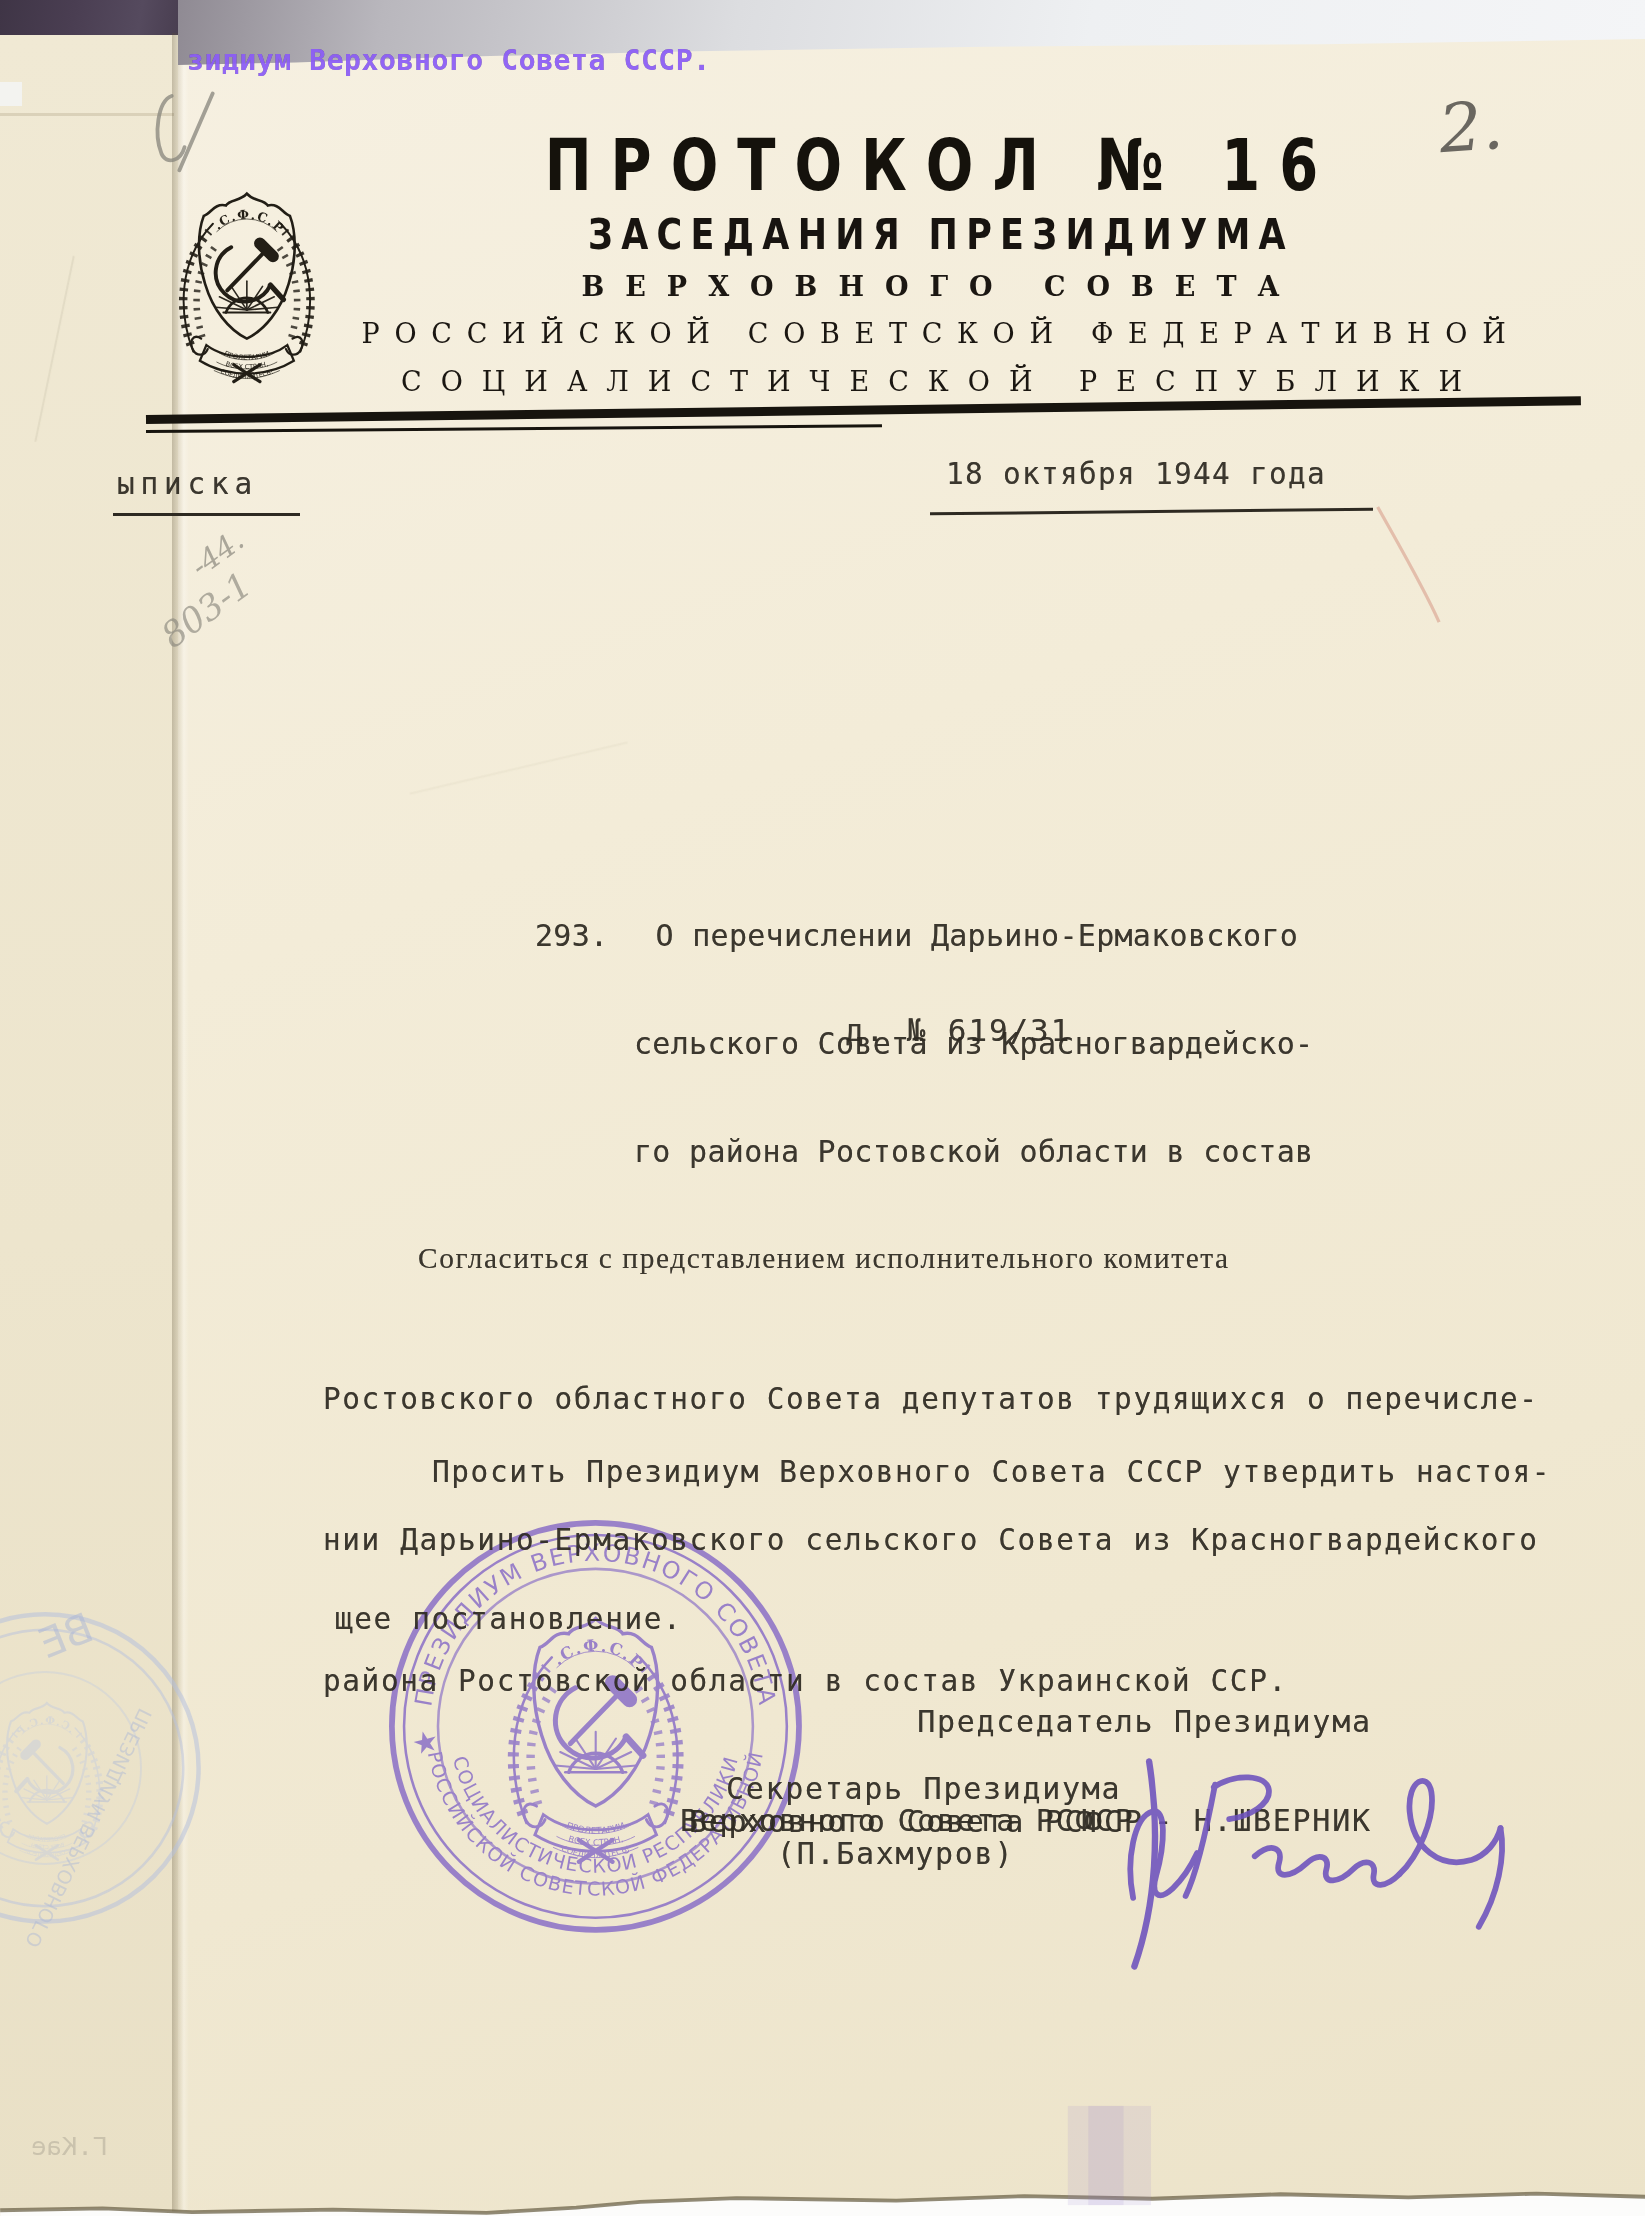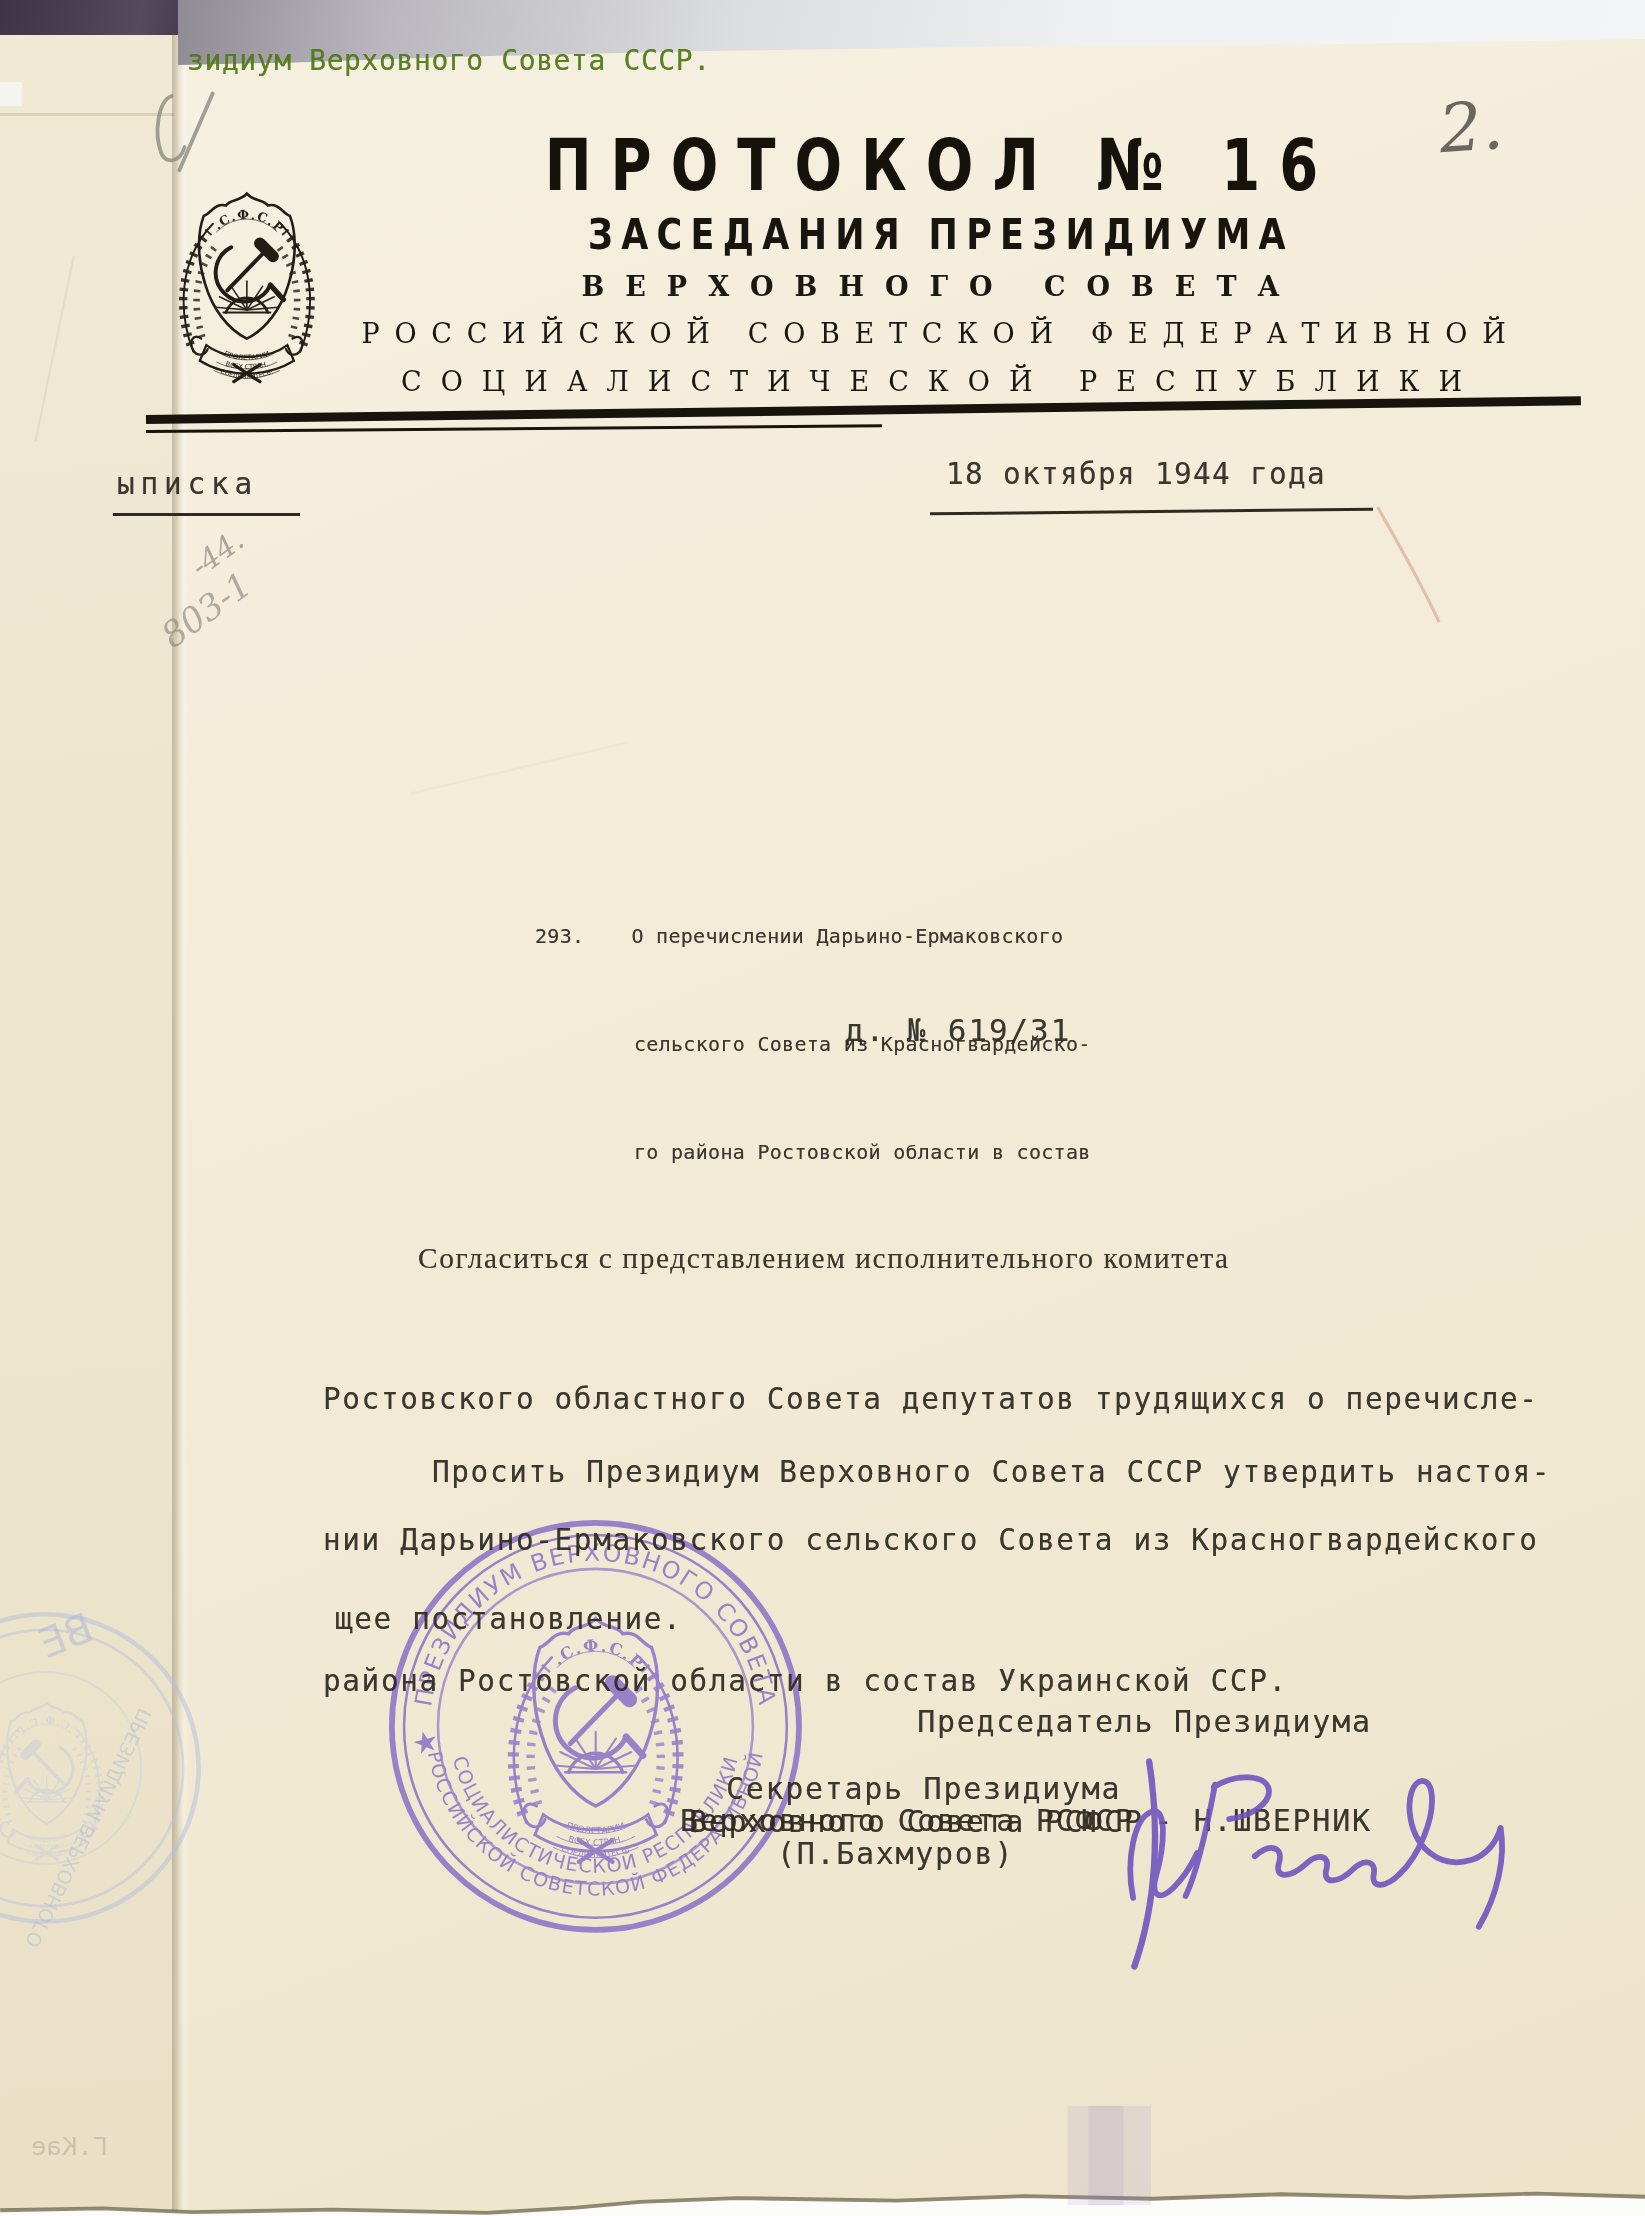--- a/index.html
+++ b/index.html
@@ -17,40 +17,40 @@
     background:linear-gradient(160deg,#f6f0e1 0%,#f3ecd8 35%,#f0e8d1 70%,#ece3c9 100%);}
   #fold-shadow{left:172px;top:33px;width:16.6px;height:2183px;
     background:linear-gradient(90deg,rgba(92,80,54,.30),rgba(92,80,54,.08) 45%,rgba(255,255,255,.28) 70%,rgba(0,0,0,0) 100%);}
   #top-sheet{left:178px;top:0;width:1468px;height:65px;
     background:linear-gradient(100deg,#8f8a93 0%,#b9b7bd 14%,#dcdde0 38%,#eef0f2 62%,#f4f5f7 100%);
     clip-path:polygon(0 0,100% 0,100% 60%,78% 68%,55% 72%,35% 79%,18% 88%,8% 96%,0 100%);}
   
   .mono{font-family:"DejaVu Sans Mono",monospace;color:#2e2a22;opacity:.93;
         text-shadow:0 0 0.6px rgba(46,42,34,.55);white-space:pre;}
   .serifline{font-family:"DejaVu Serif",serif;color:#1b1712;white-space:pre;}
-  #top-note{left:187px;top:44px;font-size:28px;letter-spacing:0.6px;color:#4d7c0f;}
+  #top-note{left:187px;top:44px;font-size:28px;letter-spacing:0.6px;color:#8b5cf6;font-weight:bold;}
   #page-number{left:1439px;top:88px;font-family:"DejaVu Serif",serif;font-style:italic;
     font-size:67px;color:#53504b;opacity:.85;transform:rotate(-4deg);}
   .center-block{left:256px;width:1370px;text-align:center;}
   #title{top:123px;font-size:56px;font-weight:bold;letter-spacing:19px;color:#15120c;
     transform:scaleY(1.28);transform-origin:top center;white-space:pre;}
   #subtitle{top:211px;font-size:35px;font-weight:bold;letter-spacing:8.3px;color:#181410;
     transform:scaleY(1.2);transform-origin:top center;white-space:pre;}
   #org1{top:271px;font-size:27px;letter-spacing:21px;font-weight:bold;}
   #org2{top:318px;font-size:27px;letter-spacing:14.7px;}
   #org3{top:366px;font-size:27px;letter-spacing:19px;}
   .rulebar{background:#17140e;transform-origin:left center;}
   #vypiska{left:117px;top:467px;font-size:29.4px;letter-spacing:5.8px;}
   #vypiska-underline{left:113px;top:513px;width:187px;height:3.2px;background:#2e2a22;}
   #date-line{left:946px;top:457px;font-size:29.4px;letter-spacing:1.3px;}
   #date-underline{left:930px;top:510px;width:443px;height:3.2px;background:#2e2a22;transform:rotate(-.6deg);}
   .pencil{font-family:"DejaVu Serif",serif;font-style:italic;color:#8b887e;}
   #margin-note1{left:189px;top:536px;font-size:29.4px;transform:rotate(-36deg);opacity:.7;}
   #margin-note2{left:156px;top:590px;font-size:35px;transform:rotate(-36deg);opacity:.65;}
-  #item-block{left:535px;top:846px;font-size:20px;letter-spacing:0.3px;line-height:36px;}
+  #item-block{left:535px;top:846px;font-size:30px;letter-spacing:0.3px;line-height:36px;}
   #item-first{display:flex;}
   #item-first .gap{display:inline-block;width:47px;}
   .item-cont{padding-left:99px;}
   #case-ref{left:845px;top:1012px;font-size:31px;letter-spacing:1.9px;}
   .para{font-size:29.4px;letter-spacing:1.6px;line-height:47px;}
   #para1{left:323px;top:1141px;}
   #para1 .indent{padding-left:95px;font-family:Liberation Serif, serif;}
   #para2{left:319px;top:1350px;line-height:49px;margin-left:16px;}
   #para2 .indent{padding-left:97px;}
   #chairman{left:680px;top:1639px;font-size:30px;letter-spacing:1.7px;line-height:33px;text-align:right;}

